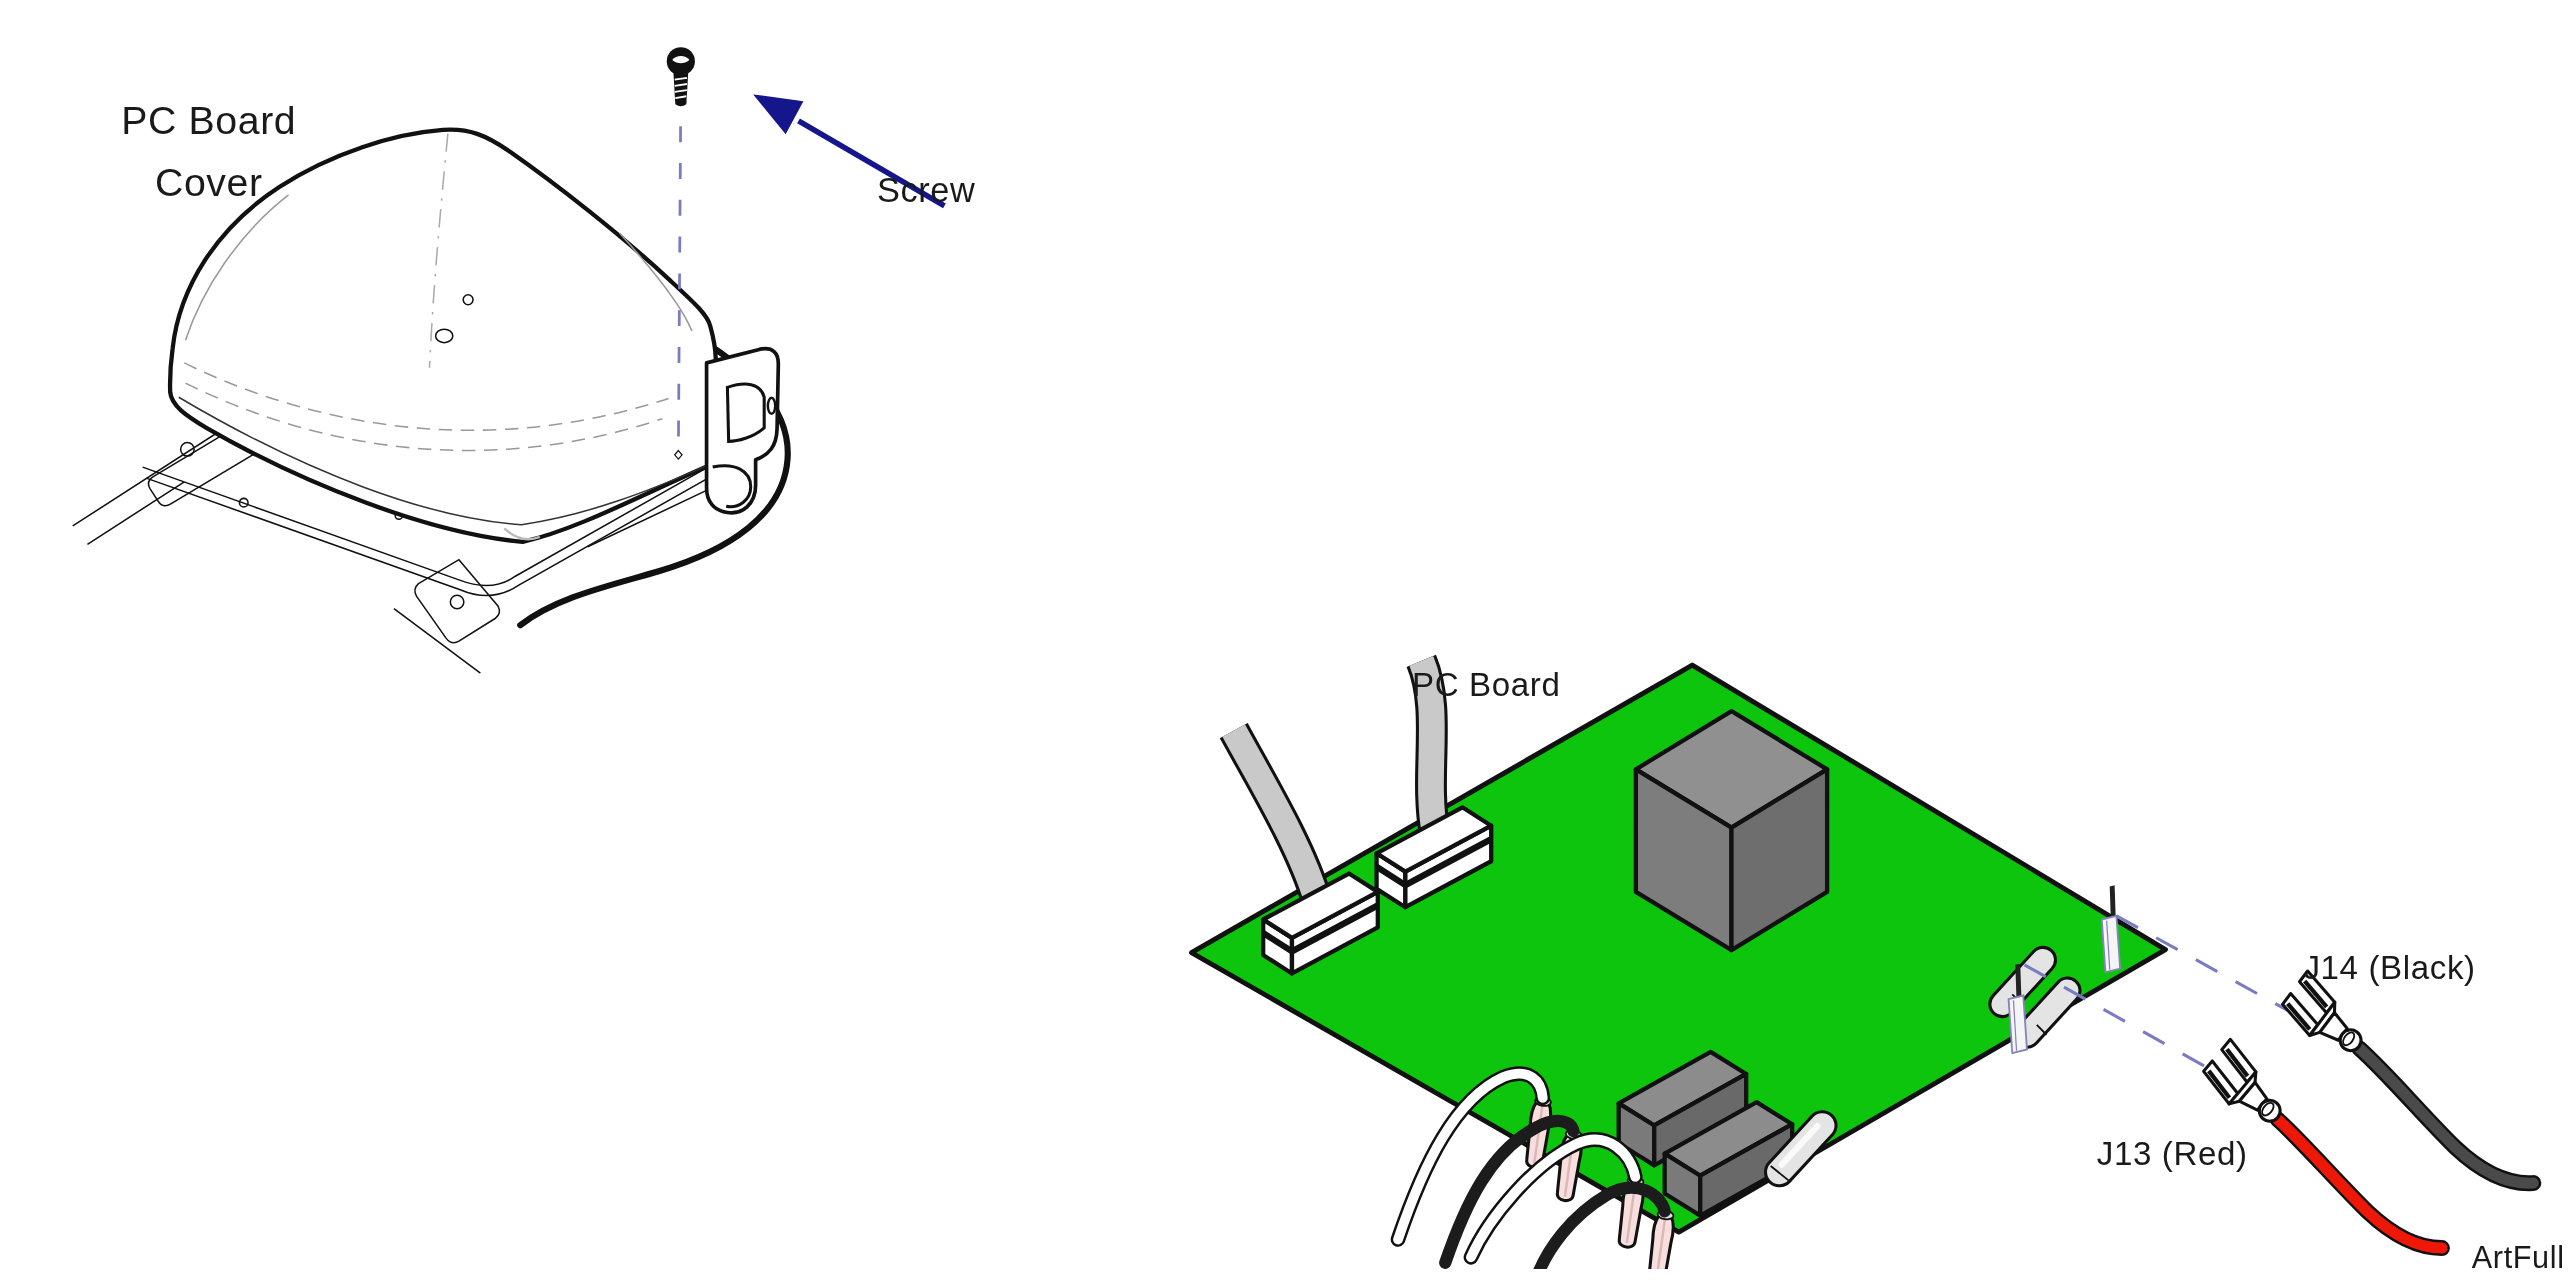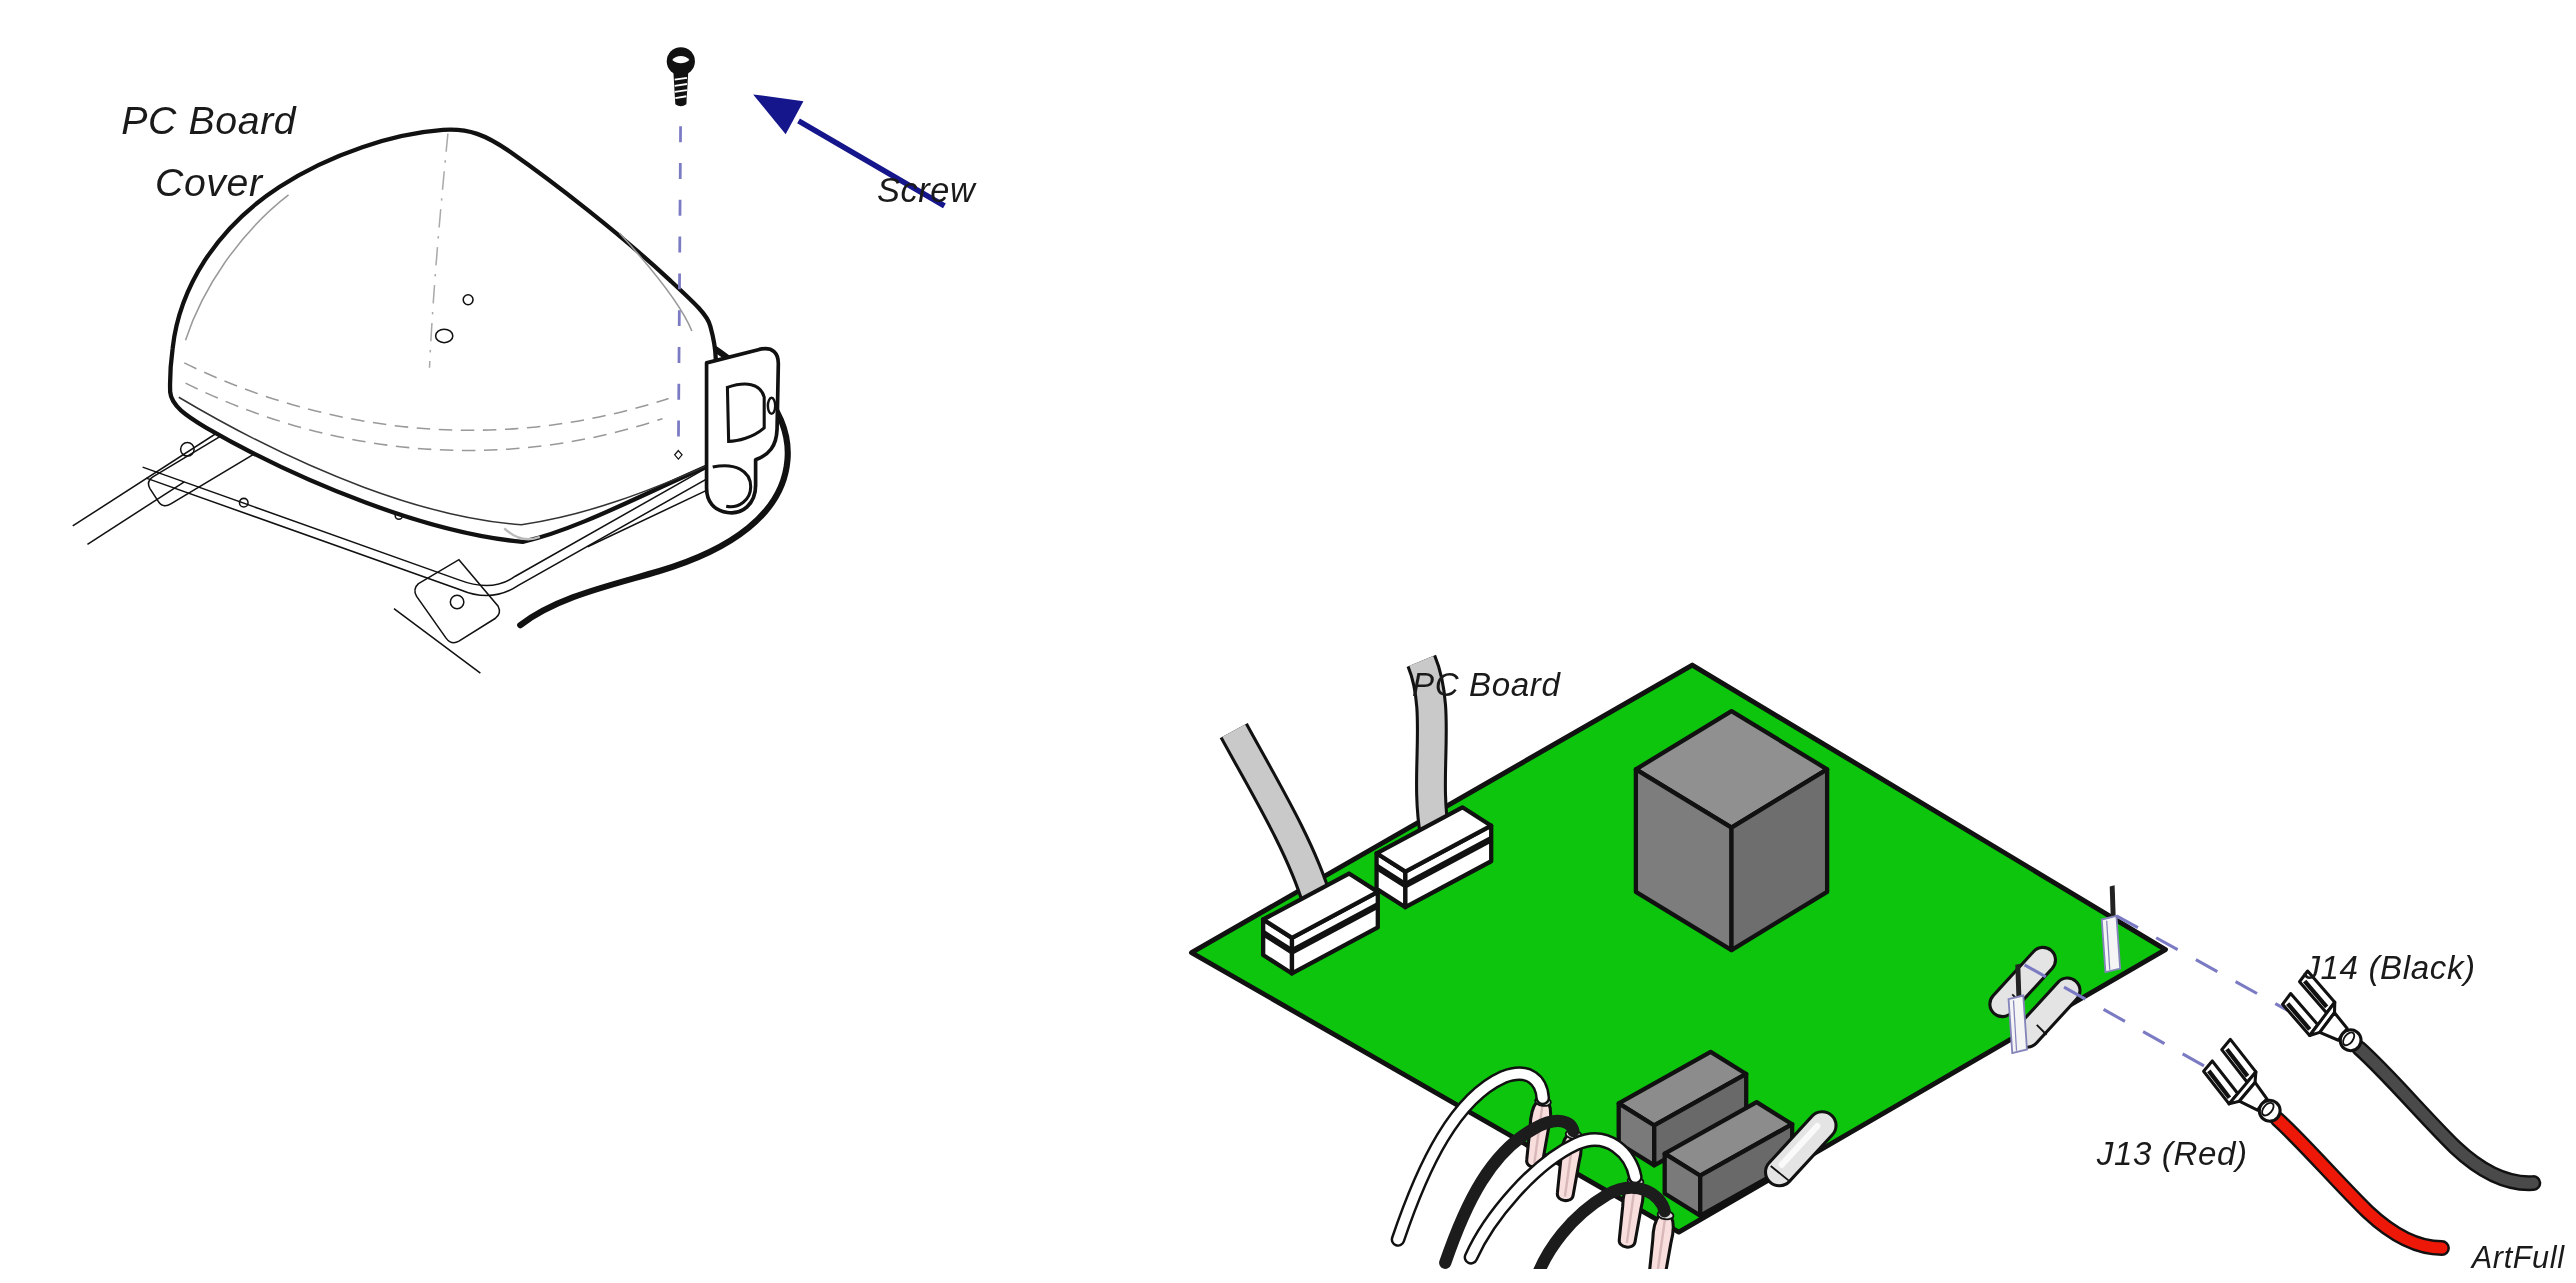--- a/index.html
+++ b/index.html
@@ -1,16 +1,16 @@
 <!DOCTYPE html>
 <html style="font-size:9.8px"><head>
 <meta charset="utf-8">
 <style>
   html,body{margin:0;padding:0;background:#ffffff;}
-  .page{position:relative;width:2576px;height:1269px;background:#ffffff;overflow:hidden;font-style:italic;}
+  .page{position:relative;width:2576px;height:1269px;background:#ffffff;overflow:hidden;}
   svg{display:block;}
   text{font-family:"Liberation Sans",sans-serif;fill:#1a1a1a;}
   .lbl{font-size:54px;letter-spacing:1px;}
   .lbl-big{font-size:64px;letter-spacing:1px;}
   .lbl-screw{font-size:56px;letter-spacing:1px;}
   .watermark{font-size:50px;letter-spacing:1px;}
   .thin{fill:none;stroke:#111;stroke-width:2.5;}
   .seam{fill:none;stroke:#999;stroke-width:2.5;}
 </style>
 </head>

